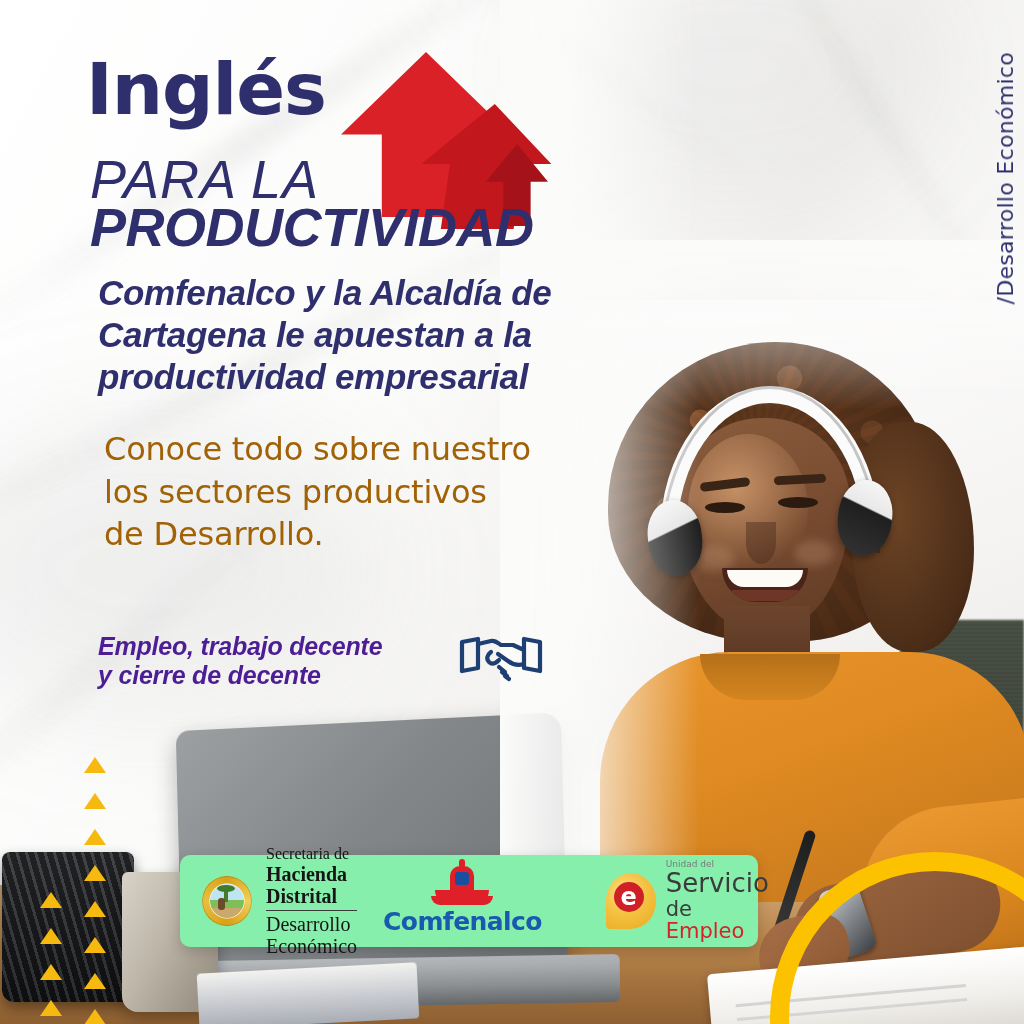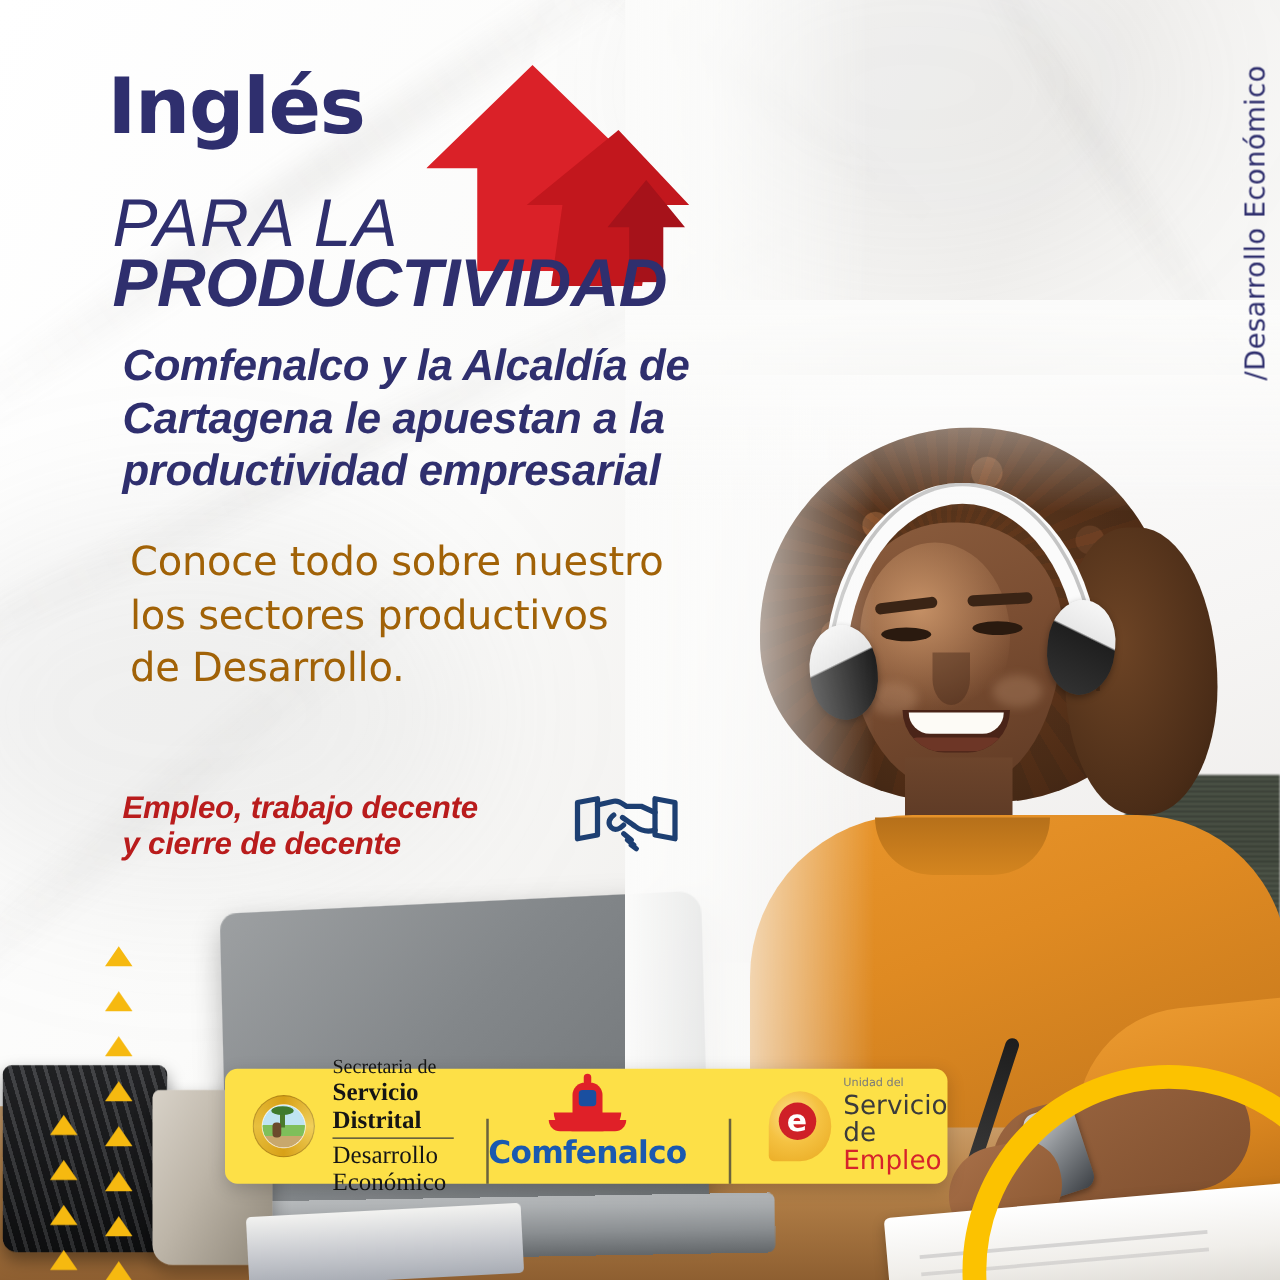--- a/index.html
+++ b/index.html
@@ -228,21 +228,21 @@
     clip-path:polygon(50% 0%,100% 48%,78% 48%,78% 100%,22% 100%,22% 48%,0% 48%);
     transform:skewX(-8deg);
   }
   .arrow-small{
     position:absolute;left:400px;top:92px;width:62px;height:82px;
     background:#a6121a;
     clip-path:polygon(50% 0%,100% 46%,72% 46%,72% 100%,28% 100%,28% 46%,0% 46%);
   }
   .t-ingles{
     position:absolute;left:0;top:4px;
-    font-size:62px;line-height:.92;font-weight:700;color:#2f2f6e;
+    font-size:72px;line-height:.92;font-weight:700;color:#2f2f6e;
     letter-spacing:-1px;font-family:"DejaVu Sans",sans-serif;
   }
   .t-para{
     position:absolute;left:4px;top:100px;
     font-size:54px;line-height:1;font-weight:400;font-style:italic;color:#2f2f6e;
     letter-spacing:1px;font-family:"Liberation Sans",sans-serif;
   }
   .t-prod{
     position:absolute;left:4px;top:148px;
     font-size:54px;line-height:1;font-weight:700;font-style:italic;color:#2f2f6e;
@@ -255,40 +255,40 @@
     font-size:35px;line-height:1.2;font-weight:700;font-style:italic;color:#2f2f6e;
     letter-spacing:-.3px;
   }
   .body{
     position:absolute;left:104px;top:428px;width:480px;
     font-size:32px;line-height:1.33;font-weight:400;color:#a16207;
     letter-spacing:-.2px;font-family:"DejaVu Sans",sans-serif;
   }
   .tagline{
     position:absolute;left:98px;top:632px;width:400px;
-    font-size:25px;line-height:1.16;font-weight:700;font-style:italic;color:#b91c1c;
+    font-size:25px;line-height:1.16;font-weight:700;font-style:italic;color:#4c1d95;
     letter-spacing:-.2px;
   }
   .handshake{position:absolute;left:458px;top:628px;width:86px;height:60px;}
 
   
   .vlabel{
     position:absolute;right:6px;top:52px;
     font-size:22px;color:#2f2f6e;font-weight:400;
     writing-mode:vertical-rl;transform:rotate(180deg);
     letter-spacing:.3px;white-space:nowrap;
     font-family:"DejaVu Sans",sans-serif;
   }
 
   
   .logobar{
     position:absolute;left:180px;top:855px;width:578px;height:92px;
-    background:#fde047;border-radius:10px;
+    background:#86efac;border-radius:10px;
     box-shadow:0 4px 14px rgba(0,0,0,.18);
-    display:flex;align-items:flex-end;
+    display:flex;align-items:center;
   }
   .lb-cell{display:flex;align-items:center;height:100%;}
   .lb-sep{width:2px;height:52px;background:#3a3a3a;opacity:.75;}
   .seal{
     width:50px;height:50px;border-radius:50%;flex:none;margin-left:22px;
     background:
       radial-gradient(circle at 50% 50%,#ffffff 0 17px,transparent 18px),
       conic-gradient(#d8a117,#f0cf5a,#d8a117,#e8bf3e,#d8a117);
     position:relative;box-shadow:0 0 0 1px rgba(0,0,0,.18) inset;
   }
@@ -326,21 +326,21 @@
     border-radius:50% 50% 50% 8%;
     transform:rotate(0deg);
   }
   .use-e{
     position:absolute;left:8px;top:9px;width:30px;height:30px;border-radius:50%;
     background:#cf2027;color:#ffffff;font-size:24px;font-weight:700;line-height:30px;text-align:center;
     font-family:"DejaVu Sans",sans-serif;
   }
   .use-txt{margin-left:10px;font-family:"DejaVu Sans",sans-serif;}
   .use-l0{font-size:9px;color:#7a7a7a;line-height:1.1;}
-  .use-l1{font-size:21px;color:#3b3b3b;line-height:1.05;font-weight:400;}
+  .use-l1{font-size:26px;color:#3b3b3b;line-height:1.05;font-weight:400;}
   .use-l2{font-size:21px;line-height:1.05;color:#3b3b3b;}
   .use-red{color:#d6232b;font-weight:400;}
 </style>
 </head>
 <body>
 
 <div class="poster">
 
   <div class="bg-base"></div>
   <div class="bg-soft b1"></div>
@@ -454,21 +454,21 @@
   <div class="logobar">
     <div class="lb-cell">
       <div class="seal">
         <div class="seal-inner">
           <div class="seal-palm"></div>
           <div class="seal-fig"></div>
         </div>
       </div>
       <div class="sec-txt">
         <div class="sec-l1">Secretaria de</div>
-        <div class="sec-l2">Servicio Distrital</div>
+        <div class="sec-l2">Hacienda Distrital</div>
         <div class="sec-rule"></div>
         <div class="sec-l3">Desarrollo Económico</div>
       </div>
     </div>
 
     <div class="lb-sep" style="margin-left:26px;"></div>
 
     <div class="lb-cell" style="">
       <div class="cfn">
         <div class="cfn-mark">

